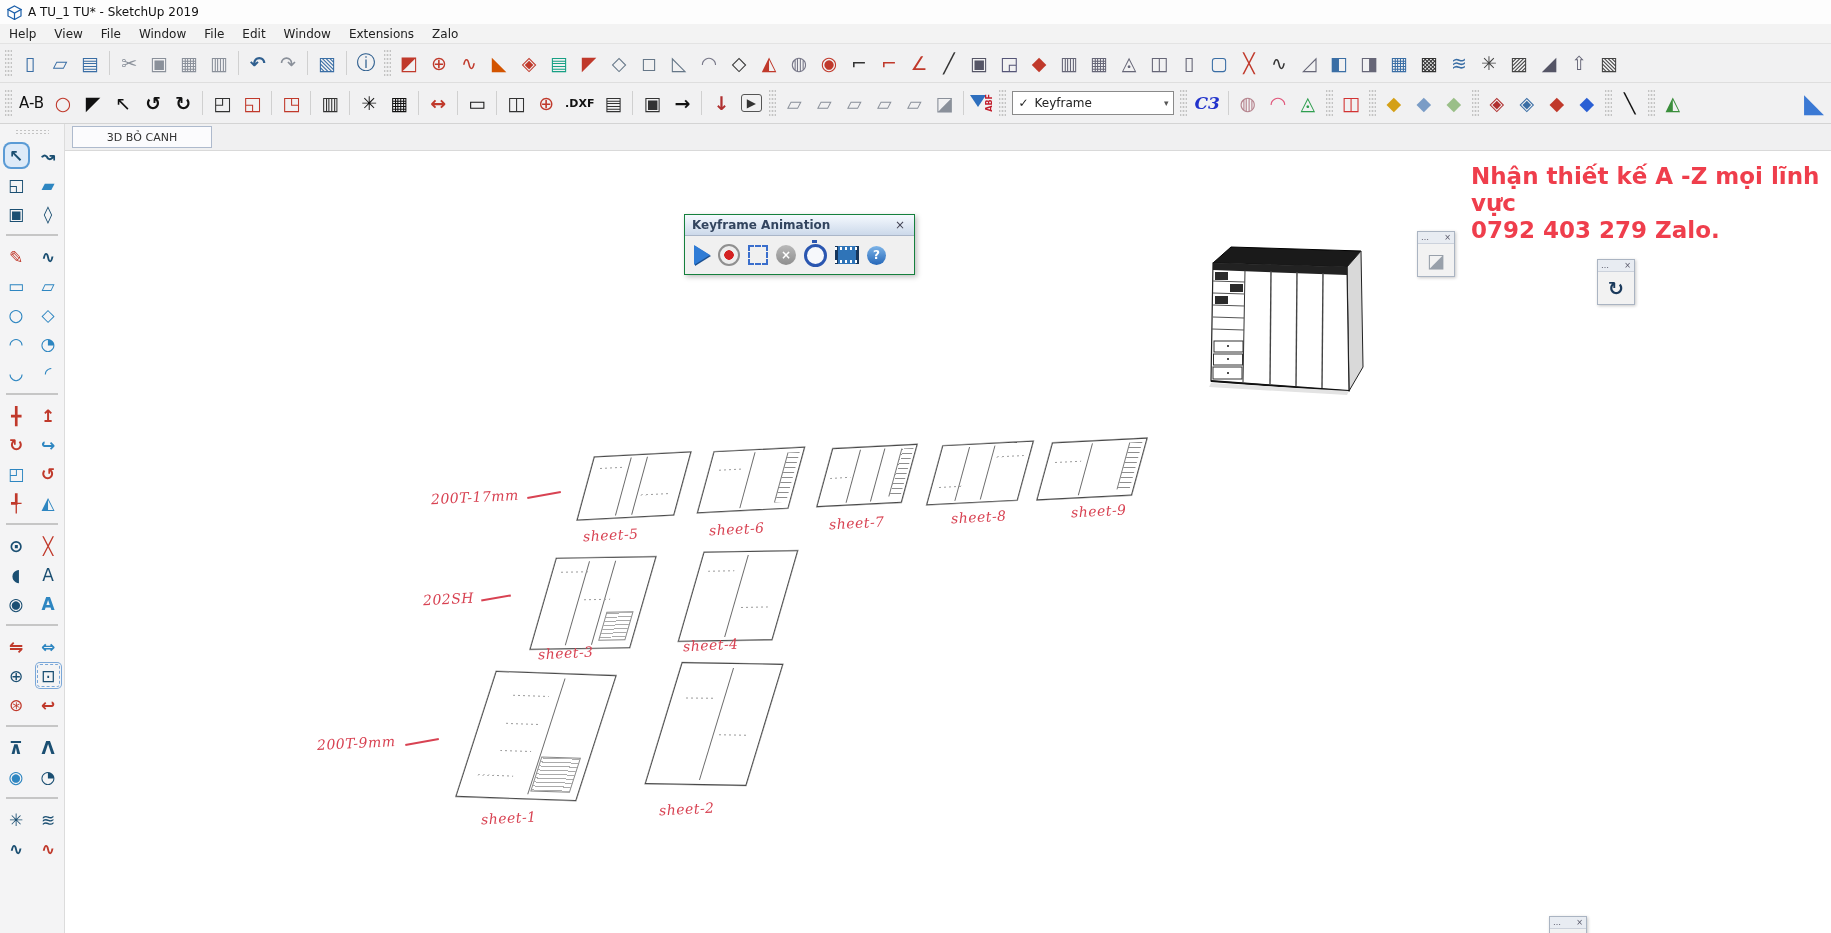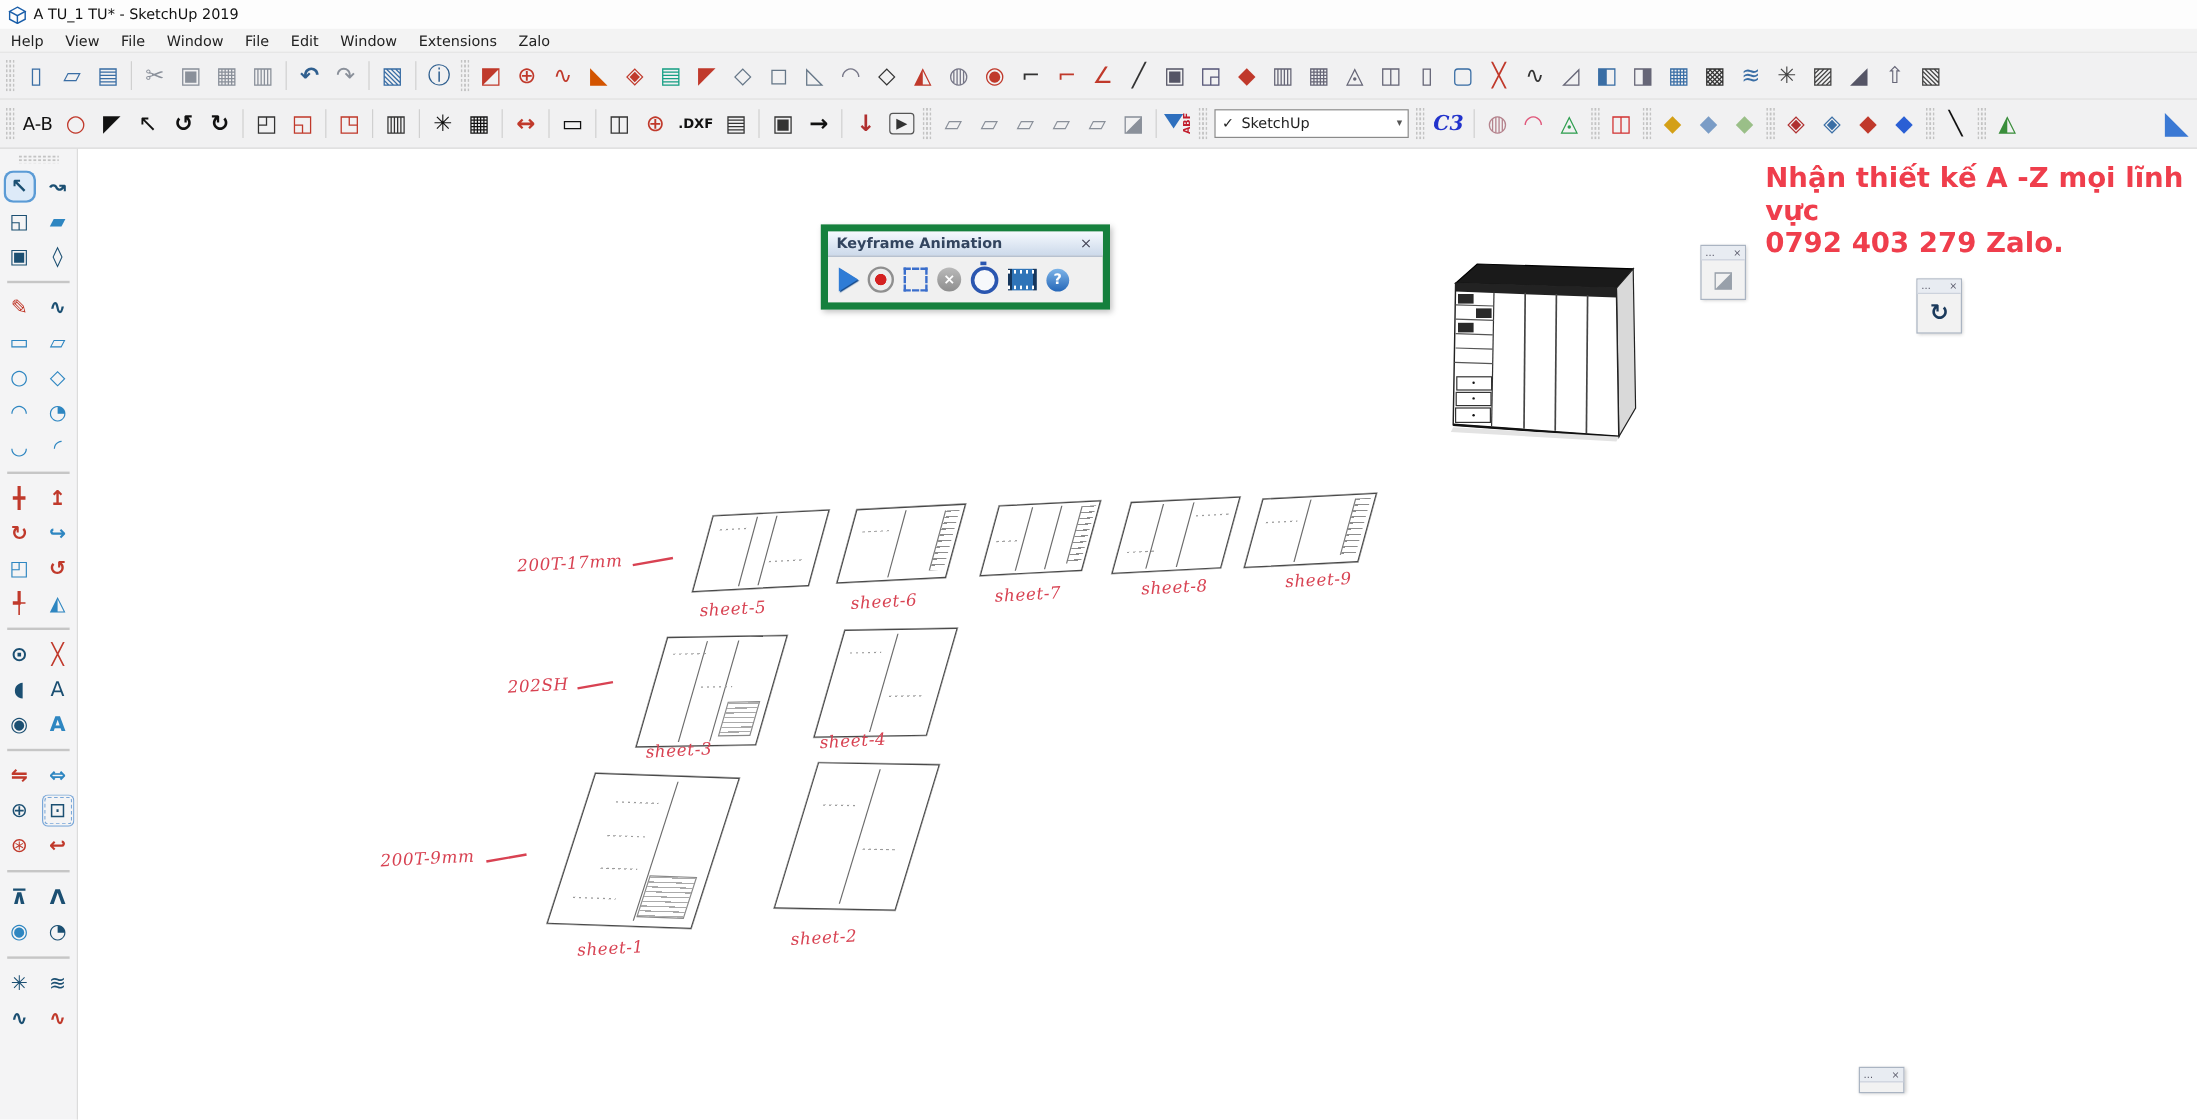--- a/index.html
+++ b/index.html
@@ -35,21 +35,21 @@
   .prow{display:flex;gap:5px;margin:1px 0;}
   .tool{width:27px;height:27px;display:flex;align-items:center;justify-content:center;font-size:17px;border-radius:5px;cursor:default;}
   .tool.active{background:#ddeaf8;box-shadow:inset 0 0 0 2px #5b9bd5;border-radius:8px;}
   .tool.sel{box-shadow:inset 0 0 0 1px #7aa7d8;outline:1px dashed #7aa7d8;outline-offset:-3px;}
   .pdiv{width:52px;height:2px;background:#c6c6c6;margin:6px 0;}
   .rightcol{flex:1;display:flex;flex-direction:column;min-width:0;}
   .tabstrip{height:26px;background:#f0f0f1;border-bottom:1px solid #d9d9d9;display:flex;align-items:center;padding-left:7px;flex:0 0 auto;}
   .scene-tab{height:20px;min-width:118px;background:#fbfbfd;border:1px solid #aebacd;font-size:11px;display:flex;align-items:center;justify-content:center;color:#333;padding:0 10px;}
   .canvas{flex:1;position:relative;background:#ffffff;overflow:hidden;}
   
-  .kf{position:absolute;left:619px;top:63px;width:229px;background:#f0f0f0;border:6px solid #15803d;box-shadow:2px 2px 5px rgba(0,0,0,.25);}
+  .kf{position:absolute;left:619px;top:63px;width:229px;background:#f0f0f0;border:1px solid #15803d;box-shadow:2px 2px 5px rgba(0,0,0,.25);}
   .kf-title{height:20px;background:linear-gradient(#f5f9fe,#ccd9ea);border-bottom:1px solid #aab6c8;display:flex;align-items:center;padding:0 7px;font-size:12px;font-weight:bold;color:#33455f;}
   .kf-close{margin-left:auto;font-size:12px;font-weight:normal;color:#445;padding:0 2px;cursor:default;}
   .kf-body{display:flex;align-items:center;gap:8px;padding:5px 9px;height:28px;}
   .kfb{display:flex;align-items:center;justify-content:center;}
   .kfb.play{width:0;height:0;border-top:10px solid transparent;border-bottom:10px solid transparent;border-left:16px solid #2f7cd6;filter:drop-shadow(1px 1px 0 #1b4f8f);}
   .kfb.record{width:18px;height:18px;border-radius:50%;border:2px solid #8f8f8f;background:radial-gradient(circle,#d42121 0 4.5px,#ededed 5px);}
   .kfb.selectk{width:16px;height:16px;border:2px dashed #3a6ecc;}
   .kfb.stop{width:20px;height:20px;border-radius:50%;background:linear-gradient(#b9b9b9,#8e8e8e);color:#fff;font-size:12px;font-weight:bold;}
   .kfb.timer{width:17px;height:17px;border-radius:50%;border:3px solid #2a56b0;position:relative;background:#f6f8fb;}
   .kfb.timer::before{content:"";position:absolute;left:5px;top:-7px;width:5px;height:3px;background:#2a56b0;}
@@ -357,21 +357,21 @@
       <span style="color: rgb(138, 144, 154);">◪</span>
     </div>
     <div class="sep"></div>
     <div class="funnel">
       <span class="ftri"></span>
       <span class="abf">ABF</span>
     </div>
     <div class="grip"></div>
     <div class="dropdown">
       <span class="ck">✓</span>
-      <span>SketchUp</span>
+      <span>Keyframe</span>
       <span class="arrowbox">▾</span>
     </div>
     <div class="grip"></div>
     <span class="tbtext c3" style="color: rgb(34, 51, 204);">C3</span>
     <div class="sep"></div>
     <div class="tbicon" title="head-sculpt">
       <span style="color: rgb(181, 131, 141);">◍</span>
     </div>
     <div class="tbicon" title="pink-lasso">
       <span style="color: rgb(224, 86, 122); font-weight: bold;">◠</span>
@@ -605,20 +605,25 @@
           </div>
           <div class="tool" title="ext-profile">
             <span style="color: rgb(192, 57, 43); font-weight: bold;">∿</span>
           </div>
         </div>
       </div>
   </div>
 
   <div class="rightcol">
 
+    <div class="tabstrip">
+      <div class="scene-tab">
+        <span>3D BỎ CANH</span>
+      </div>
+    </div>
 
     <div class="canvas">
 
       <div class="kf">
         <div class="kf-title">
           <span>Keyframe Animation</span>
           <span class="kf-close">×</span>
         </div>
         <div class="kf-body" id="kf-body">
             <div class="kfb play"></div>

